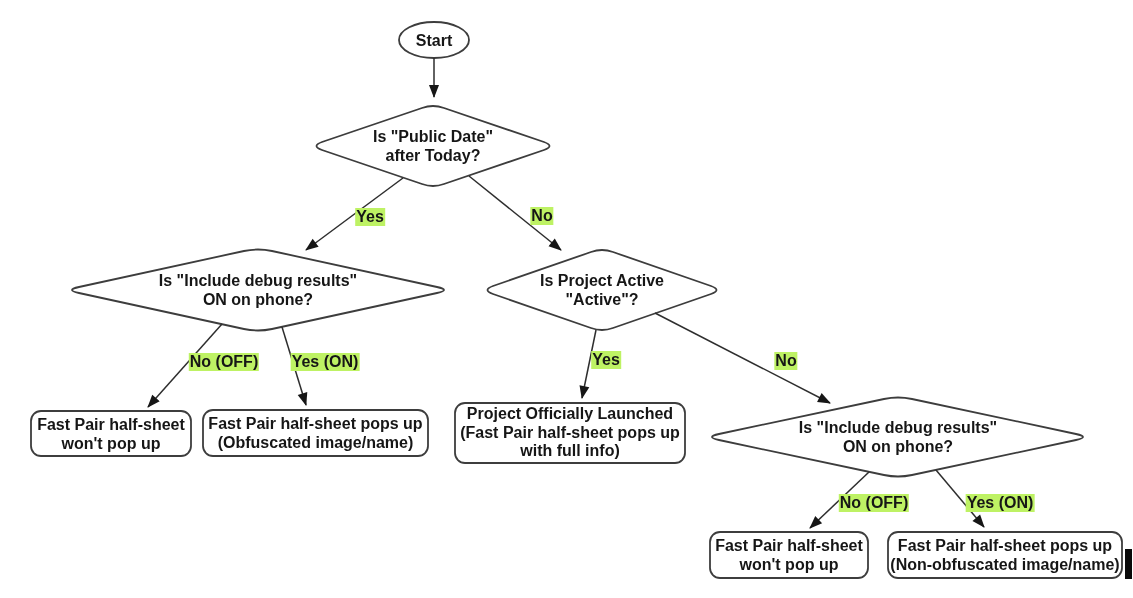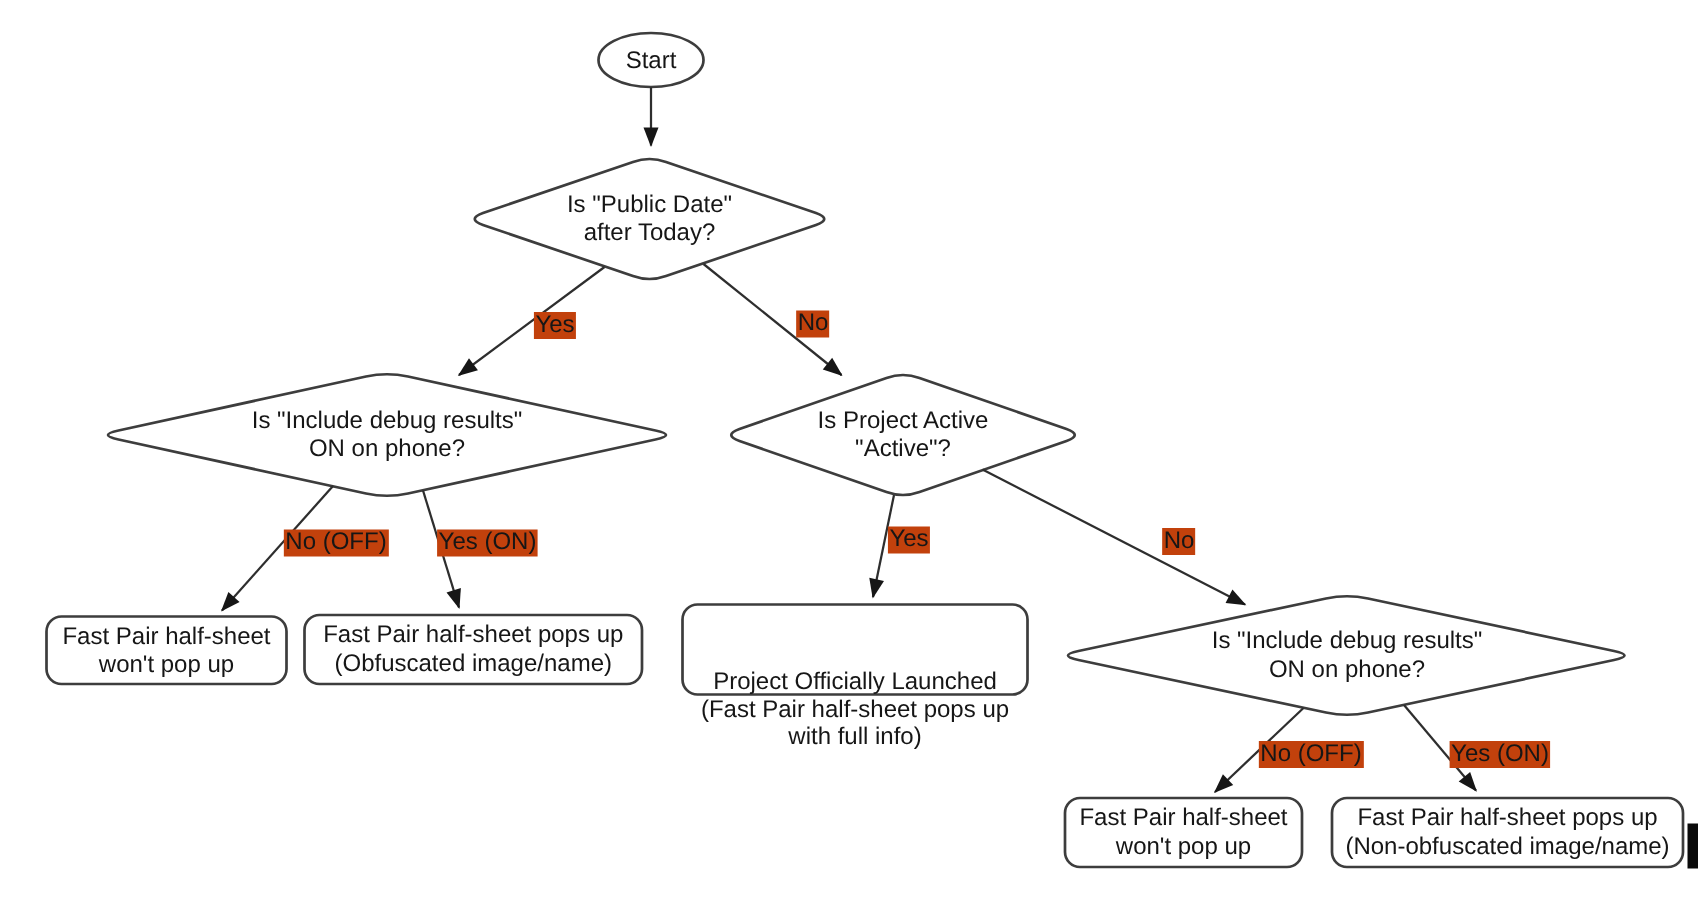--- a/index.html
+++ b/index.html
@@ -1,28 +1,28 @@
 <!DOCTYPE html>
 <html><head>
 <meta charset="utf-8">
 <style>
   html,body{margin:0;padding:0;background:#ffffff;}
   .stage{
     position:relative;width:1133px;height:598px;background:#ffffff;overflow:hidden;
-    font-family:"Liberation Sans", sans-serif;color:#161616;
+    font-family:"Liberation Sans", sans-serif;color:#161616;font-weight:bold;
   }
   .stage svg{position:absolute;left:0;top:0;}
   .node-label{
     position:absolute;display:flex;align-items:center;justify-content:center;
     text-align:center;white-space:pre-line;font-size:16px;line-height:19px;color:#161616;
   }
   .node-label.small{line-height:18.5px;}
   .edge-label{
     position:absolute;transform:translate(-50%,-50%);white-space:pre;
-    font-size:16px;color:#161616;background:#c2410c;padding:0 1px;
+    font-size:16px;color:#161616;background:#bef264;padding:0 1px;
   }
   .cursor-bar{position:absolute;background:#0a0a0a;}
 </style>
 </head>
 <body>
 
 <div class="stage">
 
   <svg width="1133" height="598" viewBox="0 0 1133 598">
     <defs>
@@ -71,21 +71,21 @@
 
   <div class="node-label" style="left:705px;top:398px;width:386px;height:78px;">Is "Include debug results"
 ON on phone?</div>
 
   <div class="node-label" style="left:31px;top:411px;width:160px;height:45px;">Fast Pair half-sheet
 won't pop up</div>
 
   <div class="node-label" style="left:203px;top:410px;width:225px;height:46px;">Fast Pair half-sheet pops up
 (Obfuscated image/name)</div>
 
-  <div class="node-label small" style="left:455px;top:403px;width:230px;height:60px;margin-top:41px;">Project Officially Launched
+  <div class="node-label small" style="left:455px;top:403px;width:230px;height:60px;">Project Officially Launched
 (Fast Pair half-sheet pops up
 with full info)</div>
 
   <div class="node-label" style="left:710px;top:532px;width:158px;height:46px;">Fast Pair half-sheet
 won't pop up</div>
 
   <div class="node-label" style="left:888px;top:532px;width:234px;height:46px;">Fast Pair half-sheet pops up
 (Non-obfuscated image/name)</div>
 
   <div class="edge-label" style="left:370px;top:217px;">Yes</div>

